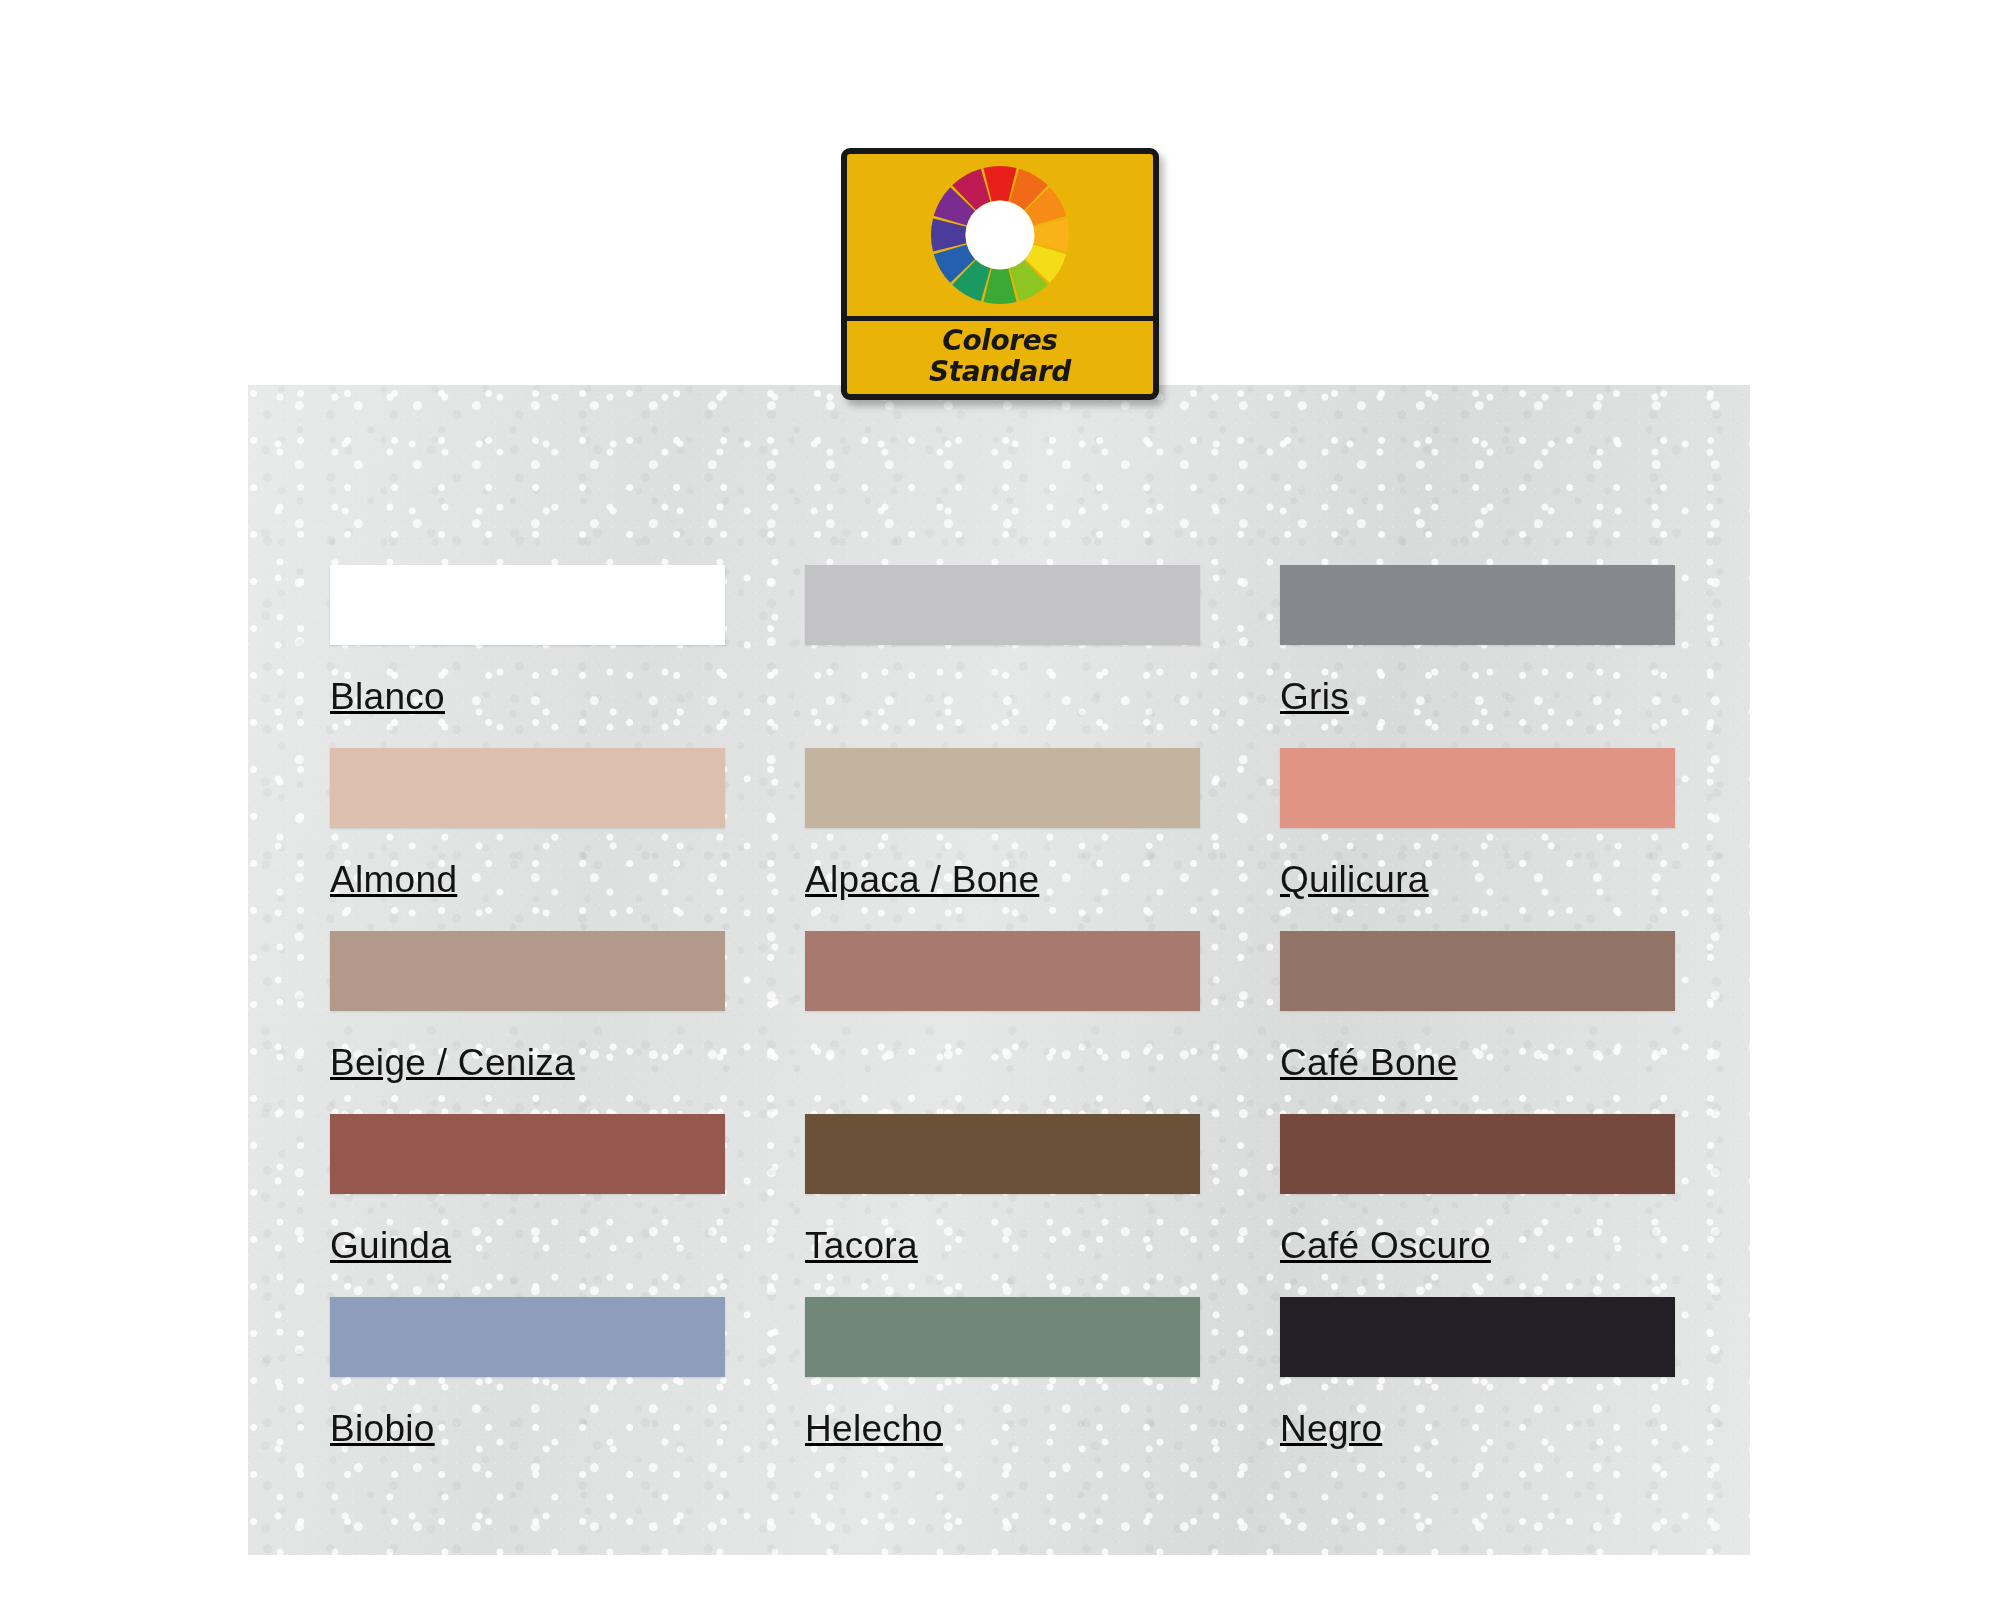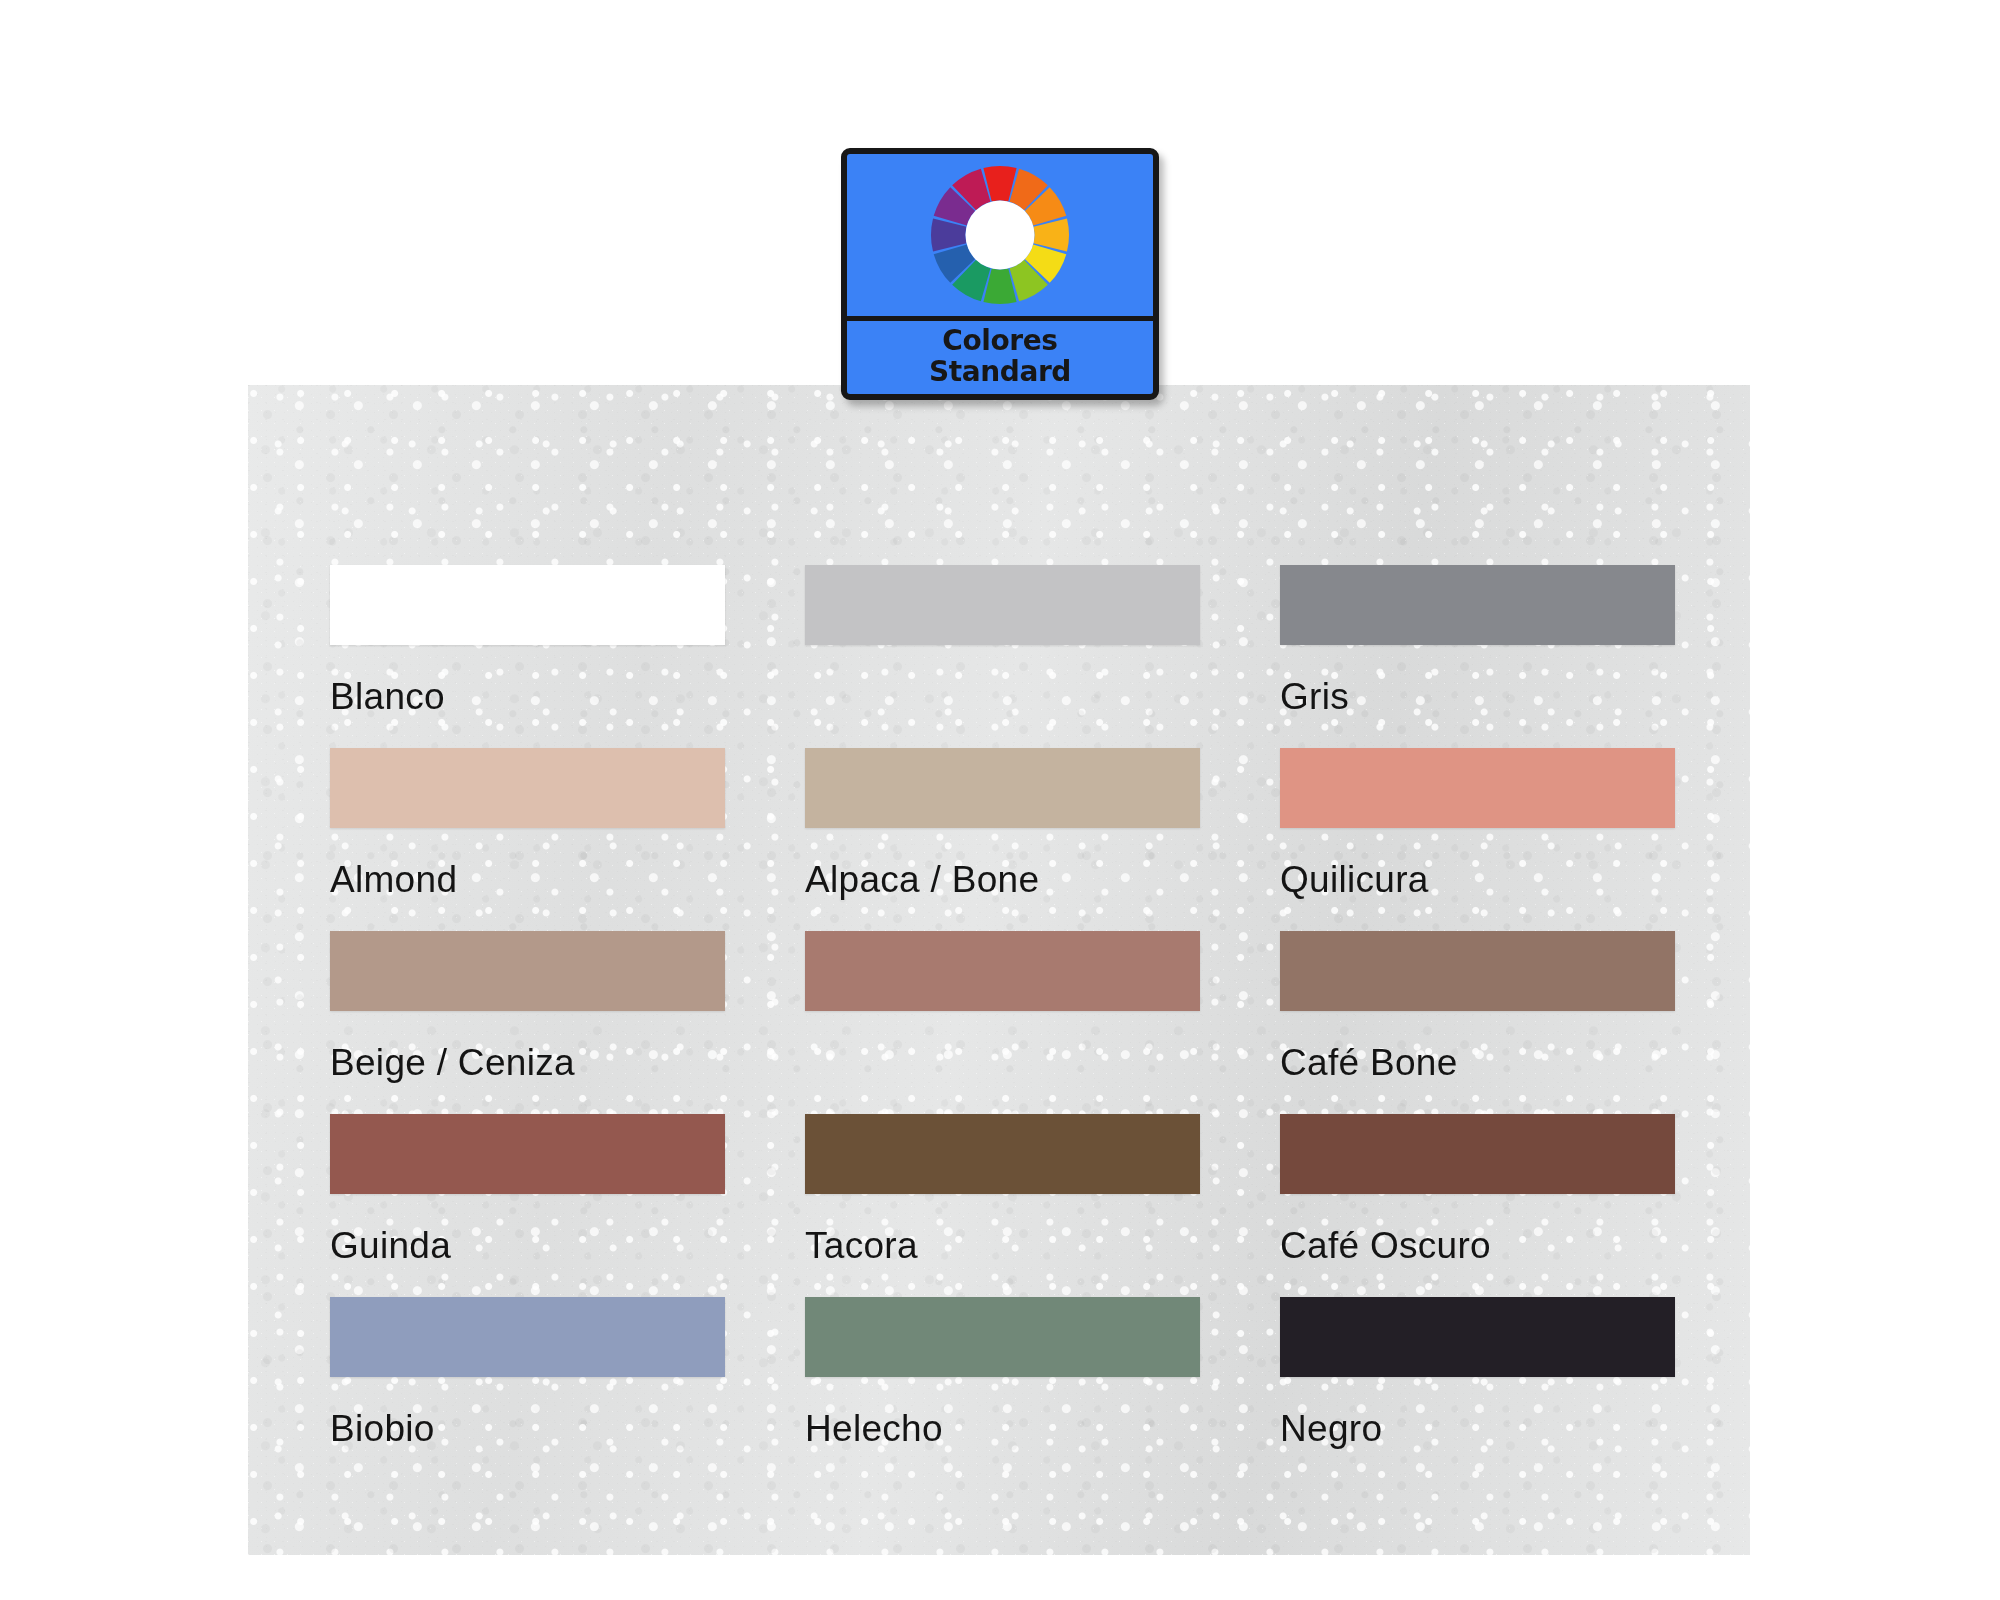--- a/index.html
+++ b/index.html
@@ -51,21 +51,21 @@
     position: absolute;
     left: 330px;
     top: 565px;
     width: 1340px;
     display: grid;
     grid-template-columns: repeat(3, 395px);
     column-gap: 80px;
     row-gap: 0px;
   }
 
-  .cell { width: 395px; height: 183px; position: relative; }
+  .cell { width: 395px; height: 183px; position: relative; text-decoration: underline; }
 
   .swatch {
     width: 395px;
     height: 80px;
     box-shadow: 0 1px 2px rgba(0,0,0,.10);
   }
 
   .swatch-label {
     margin-top: 33px;
     font-family: "Liberation Sans", sans-serif;
@@ -77,27 +77,28 @@
     line-height: 1;
   }
 
   
   #badge {
     position: absolute;
     left: 841px;
     top: 148px;
     width: 318px;
     height: 252px;
-    background: #3b82f6;
+    background: #eab308;
     border: 6px solid #171717;
     border-radius: 9px;
     box-shadow: 5px 6px 7px rgba(0,0,0,.26);
     display: flex;
     flex-direction: column;
     align-items: flex-end;
+    font-style: italic;
   }
 
   #wheel-area {
     width: 100%;
     height: 162px;
     display: flex;
     align-items: center;
     justify-content: center;
   }
 

